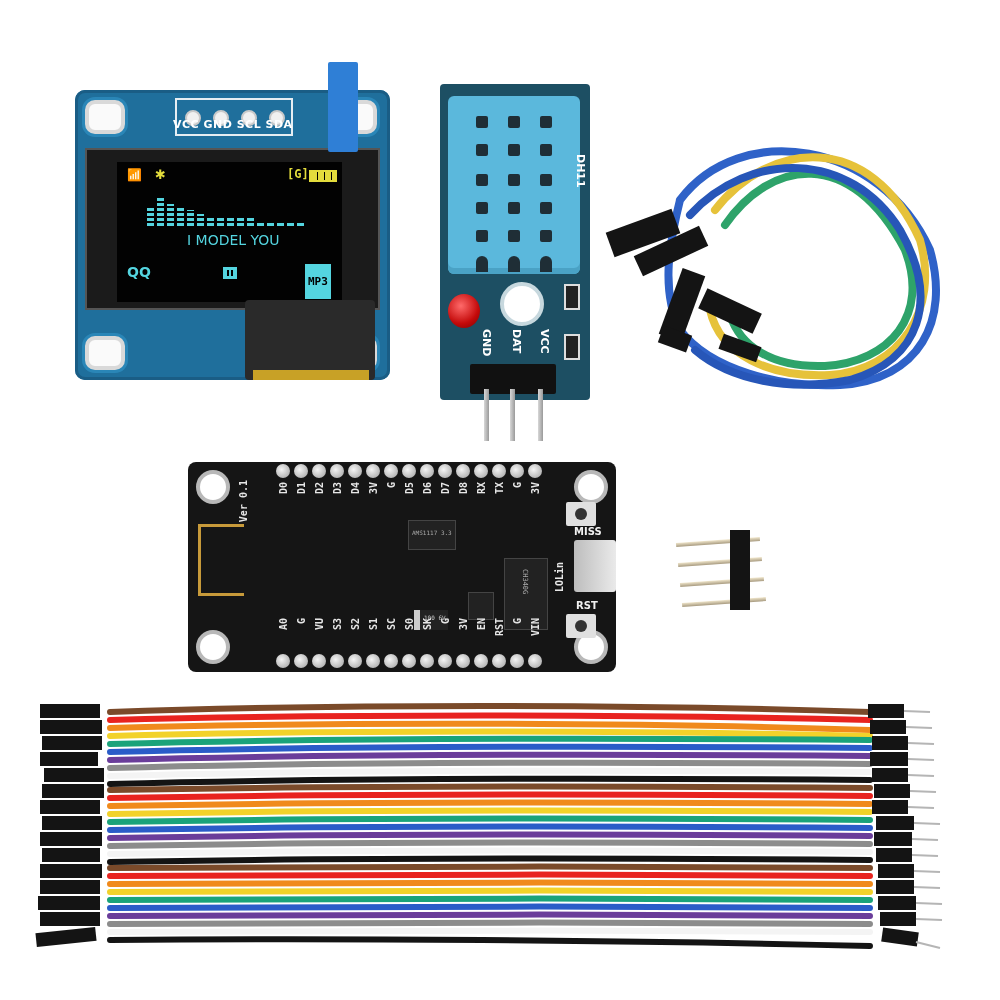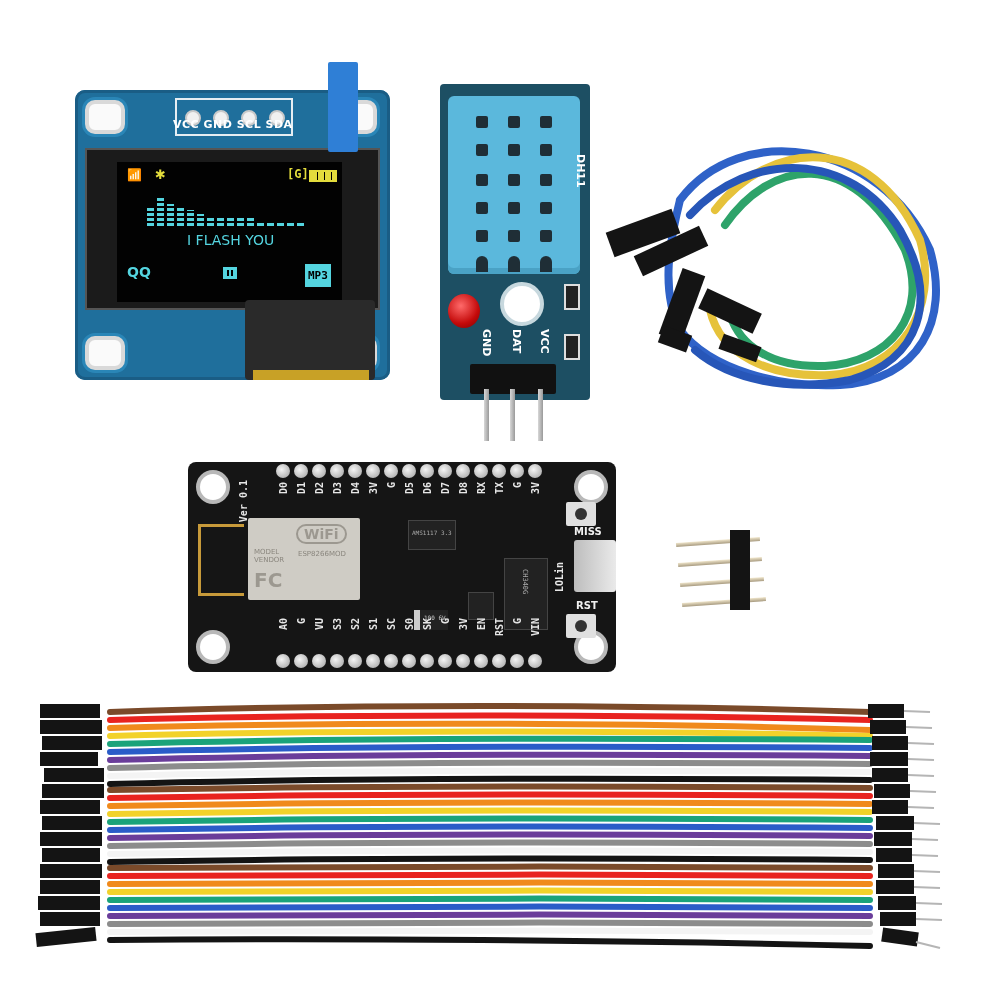--- a/index.html
+++ b/index.html
@@ -18,21 +18,21 @@
   .oled-glass { left: 10px; top: 58px; width: 295px; height: 162px; background: #1b1b1b; border: 2px solid #555; }
   .oled-screen { left: 30px; top: 12px; width: 225px; height: 140px; background: #020202; }
   .blue-tab { left: 328px; top: 62px; width: 30px; height: 90px; background: #2f7fd6; border-radius: 2px; }
   .ribbon { left: 170px; top: 210px; width: 130px; height: 80px; background: #2a2a2a; border-radius: 4px; }
   .ribbon-tail { left: 178px; top: 280px; width: 116px; height: 10px; background: #c8a126; }
 
   .oled-yellow { color: #e3dc3c; }
   .oled-cyan { color: #54d5e0; }
   .oled-text { font: 14px "DejaVu Sans", sans-serif; }
   .eq-bar { bottom: 0; width: 7px; background: repeating-linear-gradient(to top, #54d5e0 0 3px, transparent 3px 5px); }
-  .mp3-badge { background: #54d5e0; color: #000; font: bold 11px "DejaVu Sans Mono", monospace; padding: 5px 3px; }
+  .mp3-badge { background: #54d5e0; color: #000; font: bold 11px "DejaVu Sans Mono", monospace; padding: 11px 3px; }
   .pause-icon { width: 14px; height: 12px; background: #54d5e0; }
   .pause-icon::before, .pause-icon::after { content: ""; position: absolute; top: 3px; width: 2px; height: 6px; background: #000; }
   .pause-icon::before { left: 4px; } .pause-icon::after { left: 8px; }
   .battery { width: 28px; height: 12px; border: 2px solid #e3dc3c; background: repeating-linear-gradient(90deg, #e3dc3c 0 6px, #000 6px 7px); }
 
   
   .dht-pcb { left: 440px; top: 84px; width: 150px; height: 316px; background: #1d4f63; border-radius: 4px; }
   .dht-shell { left: 8px; top: 12px; width: 132px; height: 178px; background: #5bb8dc; border-radius: 6px;
                box-shadow: inset 0 -6px 0 #4aa2c5; }
   .dht-slot { width: 12px; height: 12px; background: #1f2e36; border-radius: 2px; }
@@ -103,21 +103,21 @@
         <div class="abs eq-bar" style="left:80px;height:8px;"></div>
         <div class="abs eq-bar" style="left:90px;height:8px;"></div>
         <div class="abs eq-bar" style="left:100px;height:8px;"></div>
         <div class="abs eq-bar" style="left:110px;height:4px;"></div>
         <div class="abs eq-bar" style="left:120px;height:4px;"></div>
         <div class="abs eq-bar" style="left:130px;height:4px;"></div>
         <div class="abs eq-bar" style="left:140px;height:4px;"></div>
         <div class="abs eq-bar" style="left:150px;height:4px;"></div>
       </div>
 
-      <div class="abs oled-cyan oled-text" style="left:70px;top:70px;">I FLASH YOU</div>
+      <div class="abs oled-cyan oled-text" style="left:70px;top:70px;">I MODEL YOU</div>
       <div class="abs oled-cyan" style="left:10px;top:102px;font:bold 14px 'DejaVu Sans',sans-serif;">QQ</div>
       <div class="abs pause-icon" style="left:106px;top:105px;"></div>
       <div class="abs mp3-badge" style="left:188px;top:102px;">MP3</div>
     </div>
   </div>
   <div class="abs ribbon"></div>
   <div class="abs ribbon-tail"></div>
 </div>
 <div class="abs blue-tab"></div>
 
@@ -209,26 +209,20 @@
     <span class="abs mcu-label" style="left:162px;">D7</span>
     <span class="abs mcu-label" style="left:180px;">D8</span>
     <span class="abs mcu-label" style="left:198px;">RX</span>
     <span class="abs mcu-label" style="left:216px;">TX</span>
     <span class="abs mcu-label" style="left:234px;">G</span>
     <span class="abs mcu-label" style="left:252px;">3V</span>
   </div>
   <span class="abs mcu-label" style="left:50px;top:18px;">Ver 0.1</span>
 
   <div class="abs antenna"></div>
-  <div class="abs esp-shield">
-    <div class="abs" style="left:48px;top:6px;font:bold 14px 'DejaVu Sans',sans-serif;color:#9c9890;border:2px solid #9c9890;border-radius:10px;padding:0 6px;">WiFi</div>
-    <div class="abs" style="left:50px;top:32px;font:7px 'DejaVu Sans',sans-serif;color:#8a867e;">ESP8266MOD</div>
-    <div class="abs" style="left:6px;top:30px;font:7px 'DejaVu Sans',sans-serif;color:#8a867e;width:36px;">MODEL VENDOR</div>
-    <div class="abs" style="left:6px;top:50px;font:bold 20px 'DejaVu Sans',sans-serif;color:#9c9890;">FC</div>
-  </div>
 
   <div class="abs chip" style="left:220px;top:58px;width:48px;height:30px;">
     <span class="abs" style="left:3px;top:8px;font:6px 'DejaVu Sans Mono',monospace;color:#aaa;">AMS1117 3.3</span>
   </div>
   <div class="abs chip" style="left:316px;top:96px;width:44px;height:72px;">
     <span class="abs" style="left:16px;top:10px;font:7px 'DejaVu Sans Mono',monospace;color:#aaa;writing-mode:vertical-rl;">CH340G</span>
   </div>
   <div class="abs chip" style="left:280px;top:130px;width:26px;height:28px;"></div>
   <div class="abs" style="left:226px;top:148px;width:34px;height:20px;background:#222;border-left:6px solid #ccc;">
     <span class="abs" style="left:4px;top:4px;font:6px 'DejaVu Sans Mono',monospace;color:#ccc;">100 6V</span>

